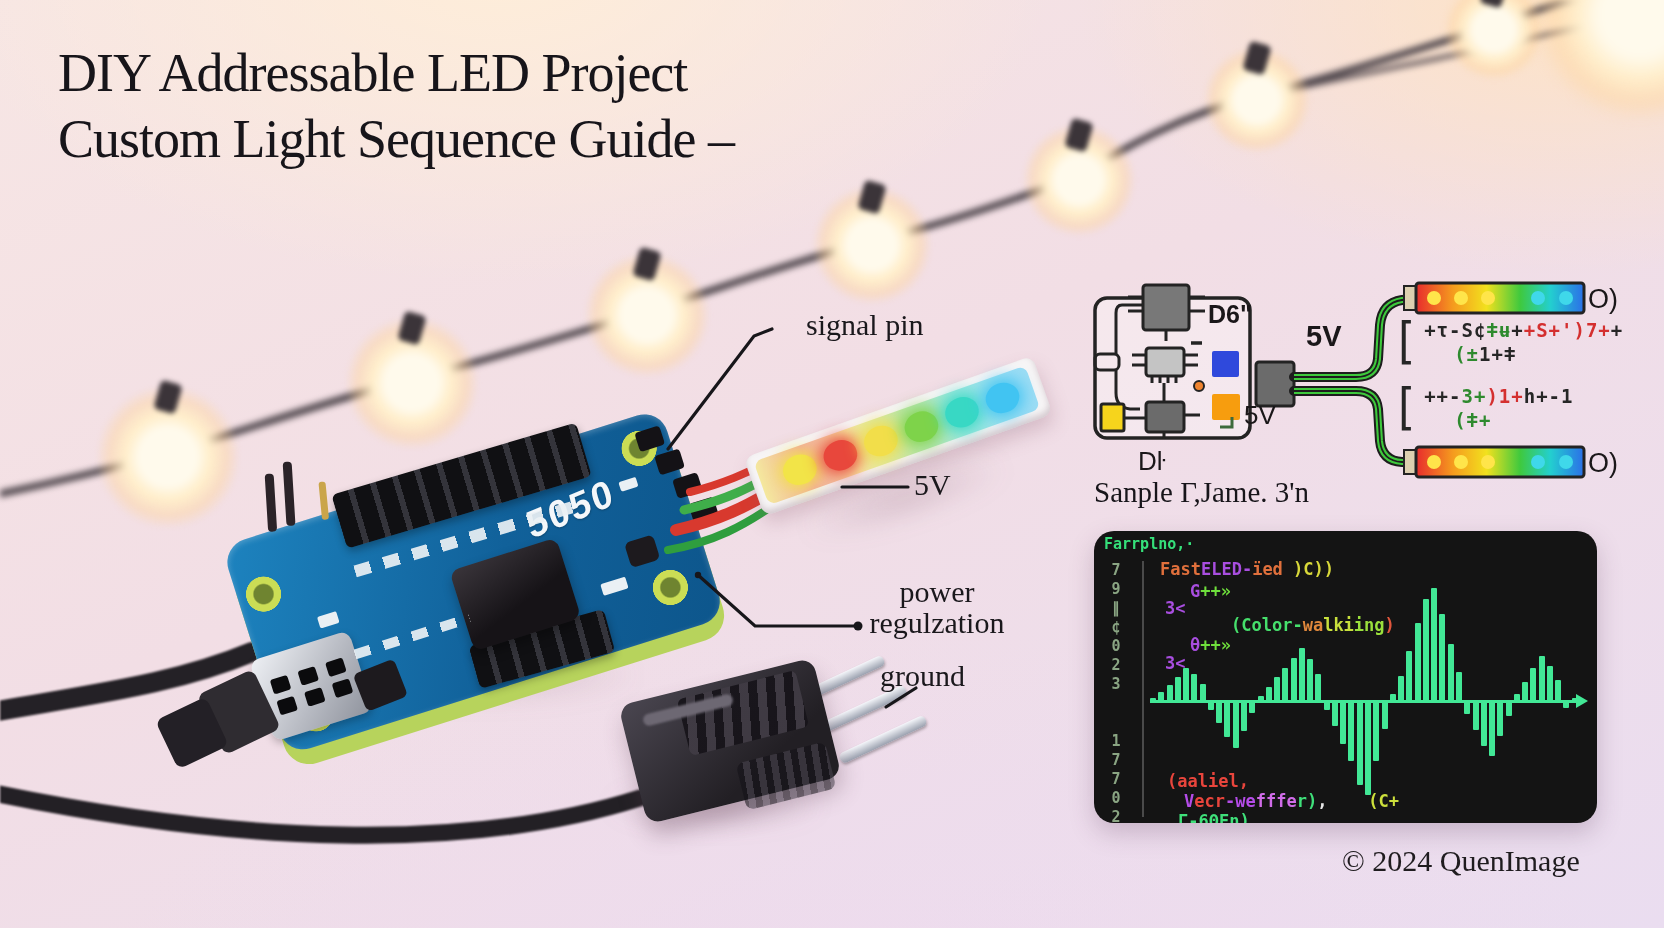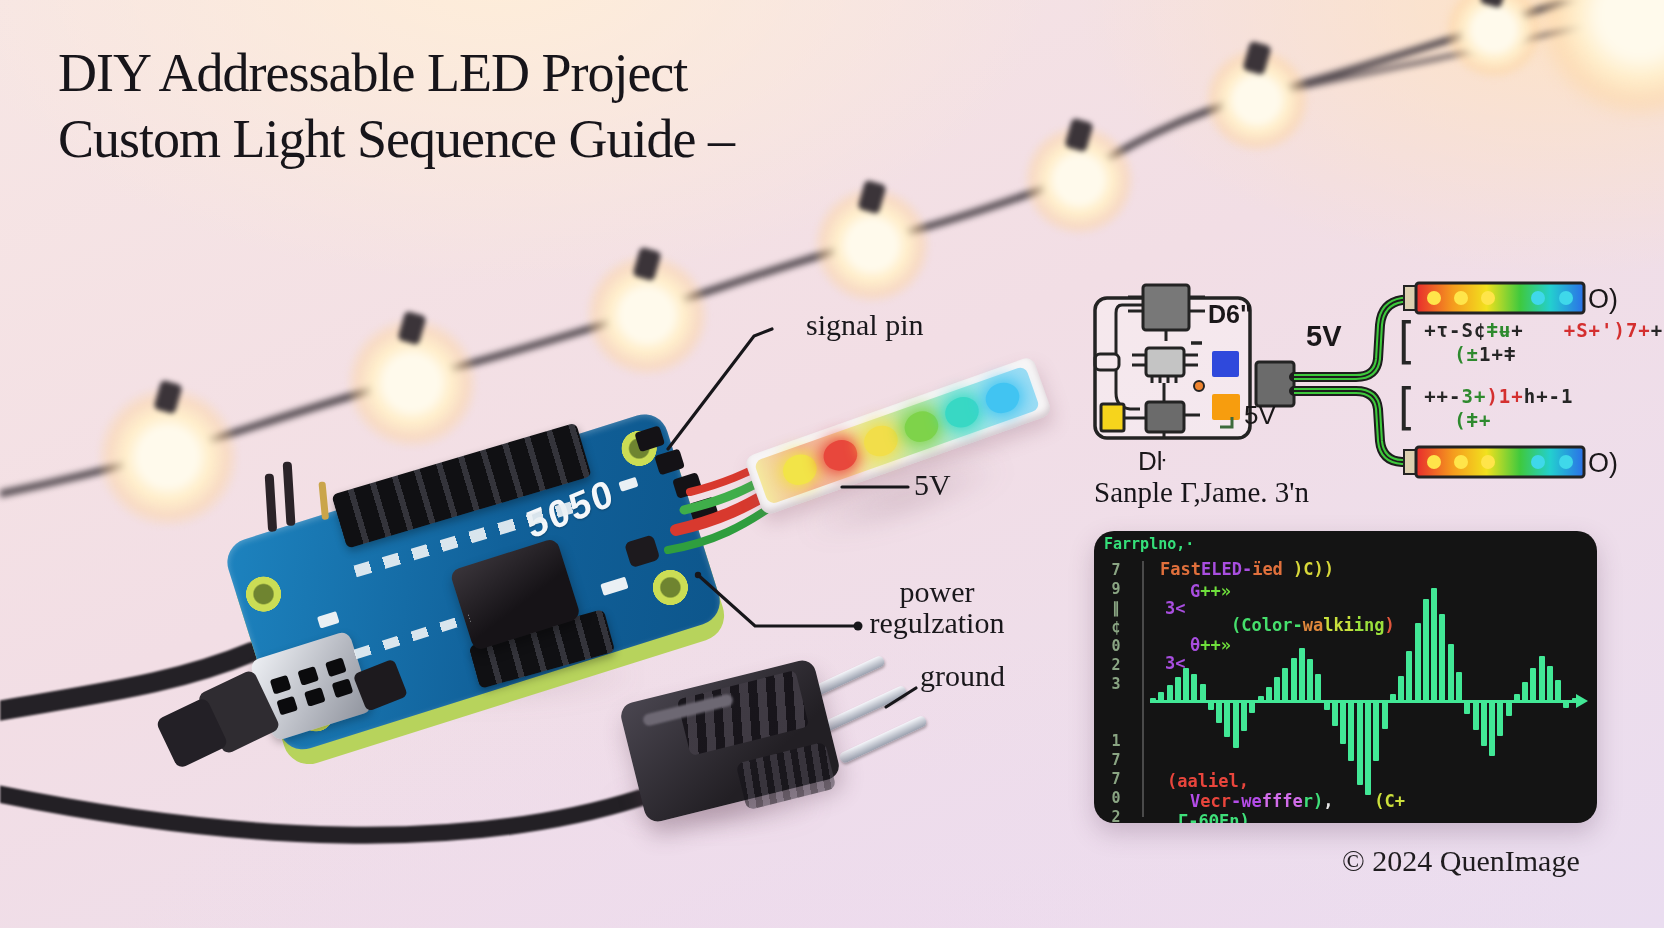--- a/index.html
+++ b/index.html
@@ -94,21 +94,21 @@
   #plug .groove{position:absolute;left:150px;top:112px;width:92px;height:48px;opacity:.55;border-radius:8px;
     background:repeating-linear-gradient(95deg,#121016 0 7px,#4a4550 7px 14px);transform:rotate(-14deg);}
   #plug .pin{position:absolute;width:94px;height:11px;border-radius:5px;transform:rotate(-25deg);
     background:linear-gradient(#f4f6fa,#9aa0ae);box-shadow:0 2px 3px rgba(0,0,0,.3);}
   #plug .pn1{left:204px;top:34px;} #plug .pn2{left:226px;top:64px;} #plug .pn3{left:246px;top:94px;}
   
   .callout{position:absolute;z-index:8;font-family:"Liberation Serif",serif;font-size:30px;color:#1a181c;}
   #cl-signal{left:806px;top:308px;}
   #cl-5v{left:914px;top:468px;}
   #cl-power{left:862px;top:576px;width:150px;text-align:center;line-height:31px;}
-  #cl-ground{left:920px;top:659px;}
+  #cl-ground{left:880px;top:659px;}
   
   #diag-title{left:1092px;top:216px;z-index:8;font-size:27px;font-weight:600;color:#161417;}
   #schem-svg{position:absolute;left:1060px;top:255px;z-index:8;}
   .dlabel{position:absolute;z-index:9;color:#1a1719;}
   #lab-d6{left:1208px;top:300px;font-size:25px;font-weight:600;}
   #lab-5v-wire{left:1306px;top:320px;font-size:29px;font-weight:600;}
   #lab-5v-in{left:1244px;top:400px;font-size:26px;font-weight:500;}
   #lab-dl{left:1138px;top:446px;font-size:26px;font-weight:500;}
   #lab-o-top{left:1588px;top:284px;font-size:27px;}
   #lab-o-bot{left:1588px;top:448px;font-size:27px;}
@@ -126,21 +126,21 @@
   #gutter{position:absolute;left:8px;top:30px;width:28px;text-align:center;font-size:15px;line-height:19px;color:#8aa583;}
   #vsep{position:absolute;left:48px;top:30px;bottom:6px;width:2px;background:#4a4a4a;}
   .code-line{position:absolute;font-size:17px;white-space:pre;}
   #cln0{left:66px;top:28px;} #cln1{left:96px;top:50px;} #cln2{left:71px;top:67px;}
   #cln3{left:116px;top:84px;} #cln4{left:96px;top:104px;} #cln5{left:71px;top:122px;}
   #wave{position:absolute;left:56px;top:54px;width:436px;height:214px;}
   #wave .bar{position:absolute;width:6px;border-radius:1px;}
   #wave .base{position:absolute;left:0;top:115px;width:430px;height:3px;}
   #wave .arrow{position:absolute;left:426px;top:109px;width:0;height:0;border-left:12px solid;
     border-top:7px solid transparent;border-bottom:7px solid transparent;}
-  #cbl0{left:73px;top:240px;} #cbl1{left:96px;top:260px;} #cbl2{left:84px;top:280px;}
+  #cbl0{left:73px;top:240px;} #cbl1{left:90px;top:260px;} #cbl2{left:84px;top:280px;}
   
   #watermark{left:1342px;top:844px;z-index:9;font-family:"Liberation Serif",serif;font-size:30px;color:#1f1c1f;}
 </style>
 </head>
 <body>
 
 <div id="canvas">
 
   <svg id="string-svg" width="1664" height="928">
     <path d="M1700,-25 C1560,-5 1520,18 1494,26 C1420,48 1330,78 1257,96 C1180,115 1120,150 1079,176
@@ -331,21 +331,21 @@
   <div class="dlabel" id="lab-d6">D6"</div>
   <div class="dlabel" id="lab-5v-wire">5V</div>
   <div class="dlabel" id="lab-5v-in">5V</div>
   <div class="dlabel" id="lab-dl">Dŀ</div>
   <div class="dlabel" id="lab-o-top">O)</div>
   <div class="dlabel" id="lab-o-bot">O)</div>
 
   <div class="note" id="note-top">
     <div class="bracket">[</div>
     <div>
-      <div><span style="color: rgb(38, 38, 38);">+τ-</span><span style="color: rgb(38, 38, 38);">S¢</span><span style="color: rgb(46, 138, 46);">ǂʉ</span><span style="color: rgb(38, 38, 38);">+</span><span style="color: rgb(212, 47, 47); margin-left: 40px;">+S+')7+</span><span style="color: rgb(38, 38, 38);">+</span></div>
+      <div><span style="color: rgb(38, 38, 38);">+τ-</span><span style="color: rgb(38, 38, 38);">S¢</span><span style="color: rgb(46, 138, 46);">ǂʉ</span><span style="color: rgb(38, 38, 38);">+</span><span style="color: rgb(212, 47, 47);">+S+')7+</span><span style="color: rgb(38, 38, 38);">+</span></div>
       <div class="l2"><span style="color: rgb(46, 138, 46);">(±</span><span style="color: rgb(38, 38, 38);">1+ǂ</span></div>
     </div>
   </div>
   <div class="note" id="note-bot">
     <div class="bracket">[</div>
     <div>
       <div><span style="color: rgb(38, 38, 38);">++-</span><span style="color: rgb(46, 138, 46);">3+</span><span style="color: rgb(212, 47, 47);">)1+</span><span style="color: rgb(38, 38, 38);">h+-1</span></div>
       <div class="l2"><span style="color: rgb(46, 138, 46);">(ǂ+</span></div>
     </div>
   </div>

